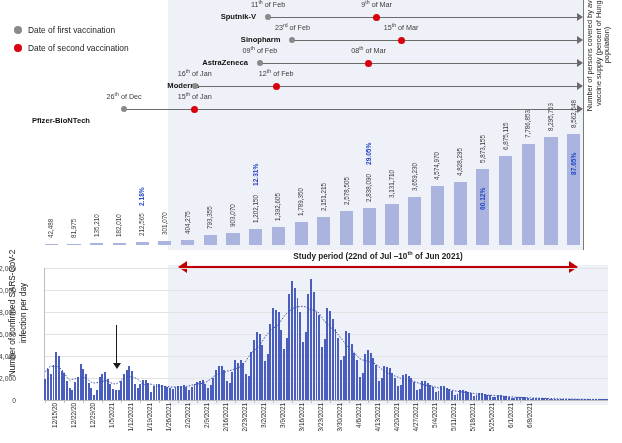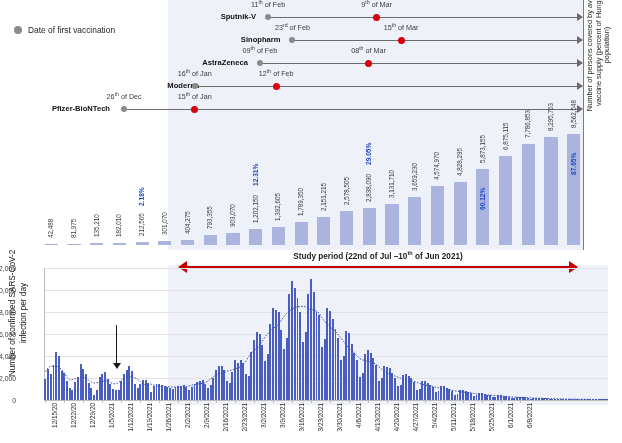--- a/index.html
+++ b/index.html
@@ -91,20 +91,24 @@
 <div id="root">
 
   <div class="band"></div>
   <div class="band2"></div>
 
   <div class="legend">
     <div class="lg-row">
       <span class="lg-dot" style="background:#8a8a8a"></span>
       <span class="lg-txt">Date of first vaccination</span>
     </div>
+    <div class="lg-row">
+      <span class="lg-dot" style="background:#d8000c"></span>
+      <span class="lg-txt">Date of second vaccination</span>
+    </div>
   </div>
 
   <div id="timeline">
       <div class="vrow" style="left: 0px; top: 6px; width: 622px;">
         <div class="vname" style="right: 365.94px;">Sputnik-V</div>
         <div class="vline" style="left: 268.06px; width: 308.94px;"></div>
         <div class="varrow" style="left: 577px;"></div>
         <div class="vdot first" style="left: 268.06px;"></div>
         <div class="vdot second" style="left: 376.66px;"></div>
         <div class="vdate" style="left: 268.06px;">11<sup>th</sup> of Feb</div>
@@ -131,21 +135,21 @@
       <div class="vrow" style="left: 0px; top: 75px; width: 622px;">
         <div class="vname" style="right: 423px; text-align: center;">Moderna</div>
         <div class="vline" style="left: 194.755px; width: 382.245px;"></div>
         <div class="varrow" style="left: 577px;"></div>
         <div class="vdot first" style="left: 194.755px;"></div>
         <div class="vdot second" style="left: 276.205px;"></div>
         <div class="vdate" style="left: 194.755px;">16<sup>th</sup> of Jan</div>
         <div class="vdate" style="left: 276.205px;">12<sup>th</sup> of Feb</div>
       </div>
       <div class="vrow" style="left: 0px; top: 98px; width: 622px;">
-        <div class="vname" style="right: 512px;">Pfizer-BioNTech</div>
+        <div class="vname" style="right: 532px; margin-top: 12px;">Pfizer-BioNTech</div>
         <div class="vline" style="left: 124.165px; width: 452.835px;"></div>
         <div class="varrow" style="left: 577px;"></div>
         <div class="vdot first" style="left: 124.165px;"></div>
         <div class="vdot second" style="left: 194.755px;"></div>
         <div class="vdate" style="left: 124.165px;">26<sup>th</sup> of Dec</div>
         <div class="vdate" style="left: 194.755px;">15<sup>th</sup> of Jan</div>
       </div>
     </div>
 
   <div class="supply" id="supply">

